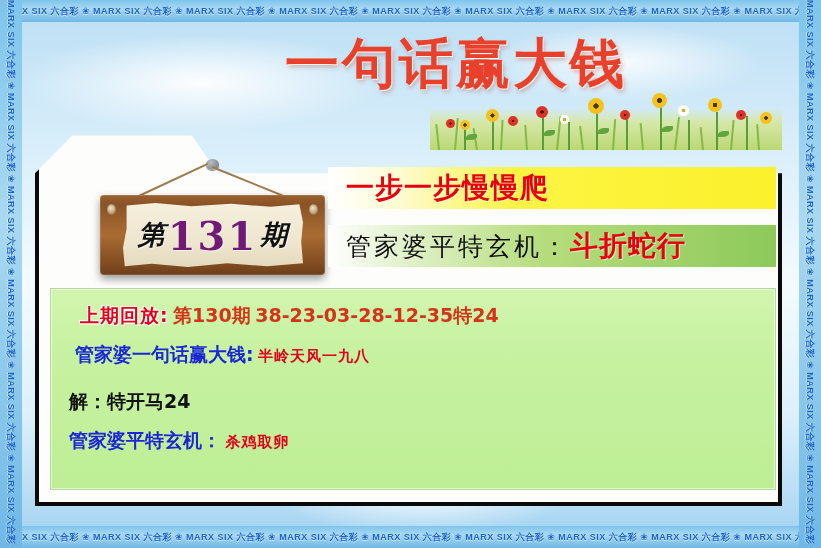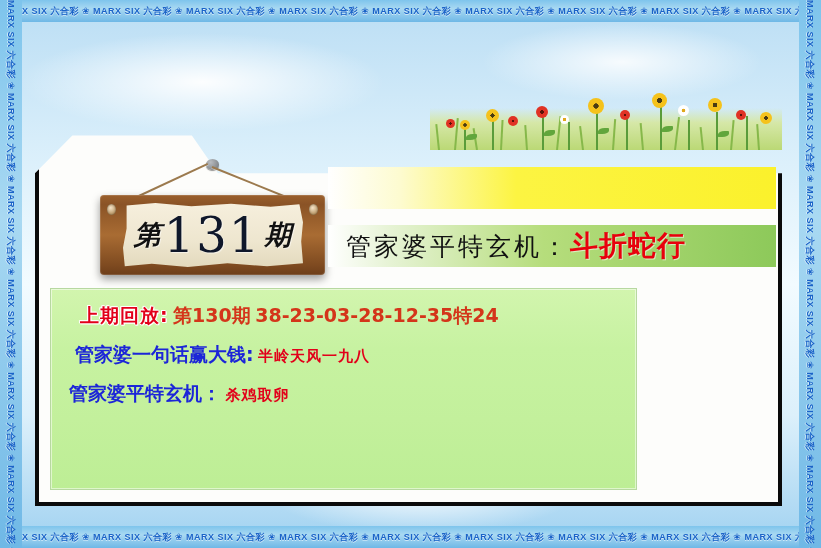--- a/index.html
+++ b/index.html
@@ -147,21 +147,21 @@
     display:flex;align-items:center;justify-content:center;
     gap:3px;
   }
   .period .ch{
     font-family:"DejaVu Sans","Liberation Sans",sans-serif;
     font-size:27px;font-weight:bold;color:#111;font-style:italic;
     text-shadow:1px 1px 0 rgba(255,255,255,.5);
   }
   .period .num{
     font-family:"DejaVu Serif","Liberation Serif",serif;
-    font-size:48px;font-weight:normal;color:#0f172a;letter-spacing:2px;
+    font-size:40px;font-weight:bold;color:#701a75;letter-spacing:2px;
     text-shadow:1px 1px 1px rgba(255,255,255,.6);
   }
 
   
   .banner{
     position:absolute;height:42px;display:flex;align-items:center;
     padding-left:18px;box-sizing:border-box;white-space:nowrap;
   }
   .banner-yellow{
     left:328px;top:167px;width:448px;
@@ -176,21 +176,21 @@
     font-size:25px;color:#111;letter-spacing:3px;
   }
   .banner .val{
     font-family:"DejaVu Sans","Liberation Sans",sans-serif;
     font-size:28px;font-weight:bold;color:#e8000d;letter-spacing:1px;
     text-shadow:1px 1px 0 rgba(255,255,255,.55);
   }
 
   
   .greenpanel{
-    position:absolute;left:50px;top:288px;width:587px;height:202px;
+    position:absolute;left:50px;top:288px;width:726px;height:202px;
     background:linear-gradient(180deg,#d2f5ae 0%,#c7f2a1 30%,#c3f09c 65%,#bdee95 100%);
     border:1px solid #b7d8a0;
     box-sizing:border-box;
     box-shadow:inset 0 0 0 1px rgba(255,255,255,.5);
     padding:10px 0 0 14px;
   }
   .gline{white-space:nowrap;line-height:1;}
   .gl1{margin:7px 0 0 15px;}
   .gl2{margin:20px 0 0 10px;}
   .gl3{margin:28px 0 0 4px;}
@@ -236,20 +236,21 @@
     <div class="vwrap">
         <span class="ticker">MARX SIX 六合彩 ❀ MARX SIX 六合彩 ❀ MARX SIX 六合彩 ❀ MARX SIX 六合彩 ❀ MARX SIX 六合彩 ❀ MARX SIX 六合彩 ❀ MARX SIX 六合彩 ❀ MARX SIX 六合彩 ❀</span>
       </div>
   </div>
   <div class="frame-strip frame-right">
     <div class="vwrap">
         <span class="ticker">MARX SIX 六合彩 ❀ MARX SIX 六合彩 ❀ MARX SIX 六合彩 ❀ MARX SIX 六合彩 ❀ MARX SIX 六合彩 ❀ MARX SIX 六合彩 ❀ MARX SIX 六合彩 ❀ MARX SIX 六合彩 ❀</span>
       </div>
   </div>
 
+  <div class="title-sub">一句话赢大钱</div>
 
   <div class="flowers">
     <div class="grass"></div>
     <div class="blade" style="left:8px;height:26px;transform:rotate(-6deg);"></div>
     <div class="blade" style="left:24px;height:32px;transform:rotate(5deg);"></div>
     <div class="blade" style="left:46px;height:22px;transform:rotate(-9deg);"></div>
     <div class="blade" style="left:70px;height:30px;transform:rotate(3deg);"></div>
     <div class="blade" style="left:96px;height:25px;transform:rotate(-4deg);"></div>
     <div class="blade" style="left:126px;height:34px;transform:rotate(6deg);"></div>
     <div class="blade" style="left:152px;height:24px;transform:rotate(-7deg);"></div>
@@ -300,39 +301,43 @@
   <div class="plaque">
     <div class="paper"></div>
   </div>
   <div class="period">
     <span class="ch">第</span>
     <span class="num">131</span>
     <span class="ch">期</span>
   </div>
 
   <div class="banner banner-yellow">
+    <span class="val">一步一步慢慢爬</span>
   </div>
   <div class="banner banner-green">
     <span class="lab">管家婆平特玄机：</span>
     <span class="val">斗折蛇行</span>
   </div>
 
   <div class="greenpanel">
 
     <div class="gline gl1">
       <span class="t-recap">上期回放:</span>
       <span class="t-nums">第130期</span>
       <span class="t-nums">38-23-03-28-12-35</span><span class="t-nums">特</span><span class="t-nums">24</span>
     </div>
 
     <div class="gline gl2">
       <span class="t-blue">管家婆一句话赢大钱:</span>
       <span class="t-red-b">半岭天风一九八</span>
     </div>
 
+    <div class="gline gl3">
+      <span class="t-black">解：特开马24</span>
+    </div>
 
     <div class="gline gl4">
       <span class="t-blue">管家婆平特玄机：</span>
       <span class="t-red-b">杀鸡取卵</span>
     </div>
 
 
   </div>
 
 </div>

